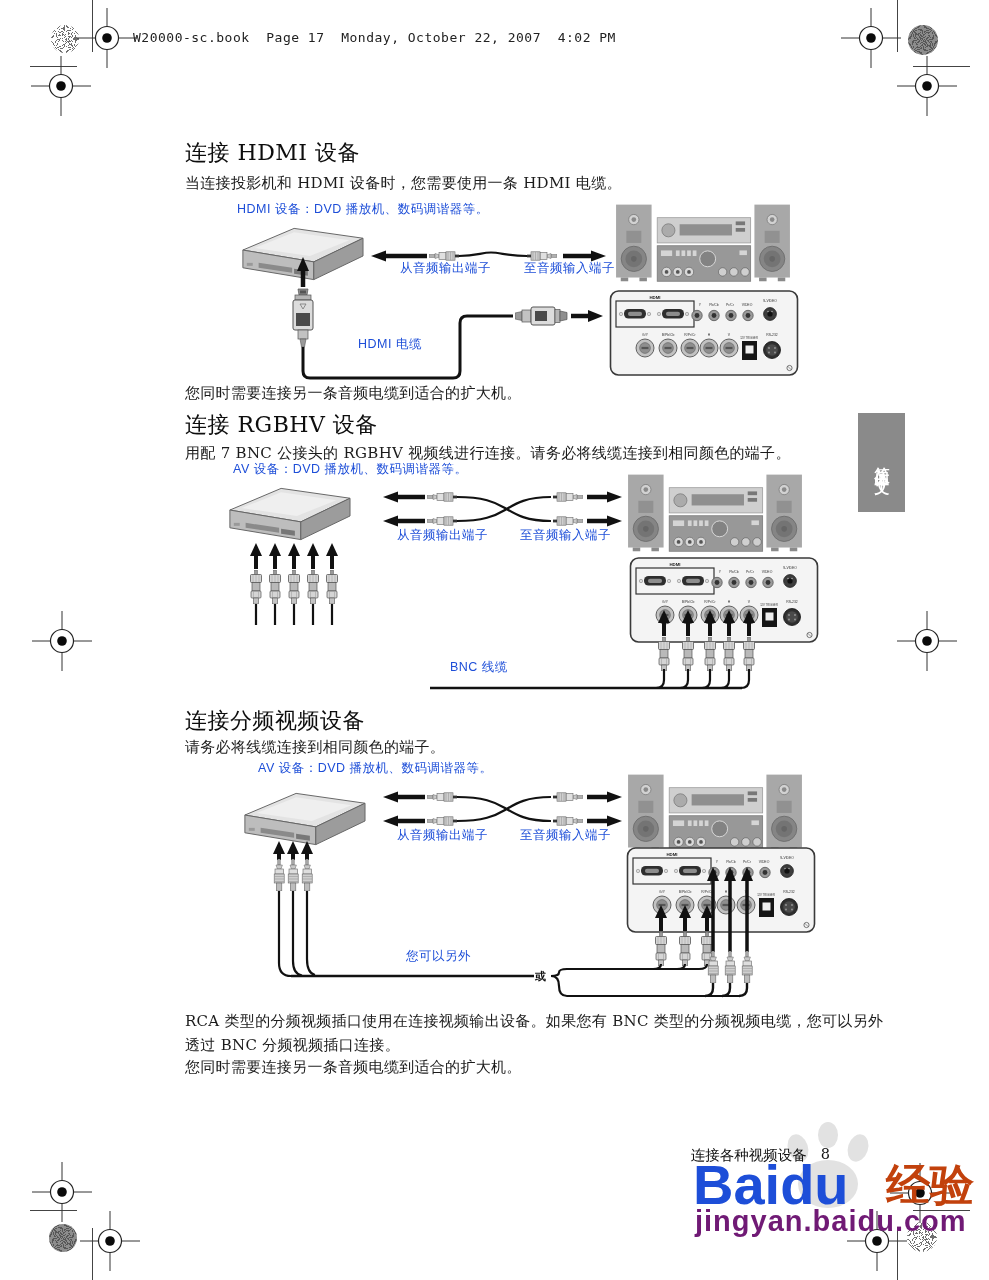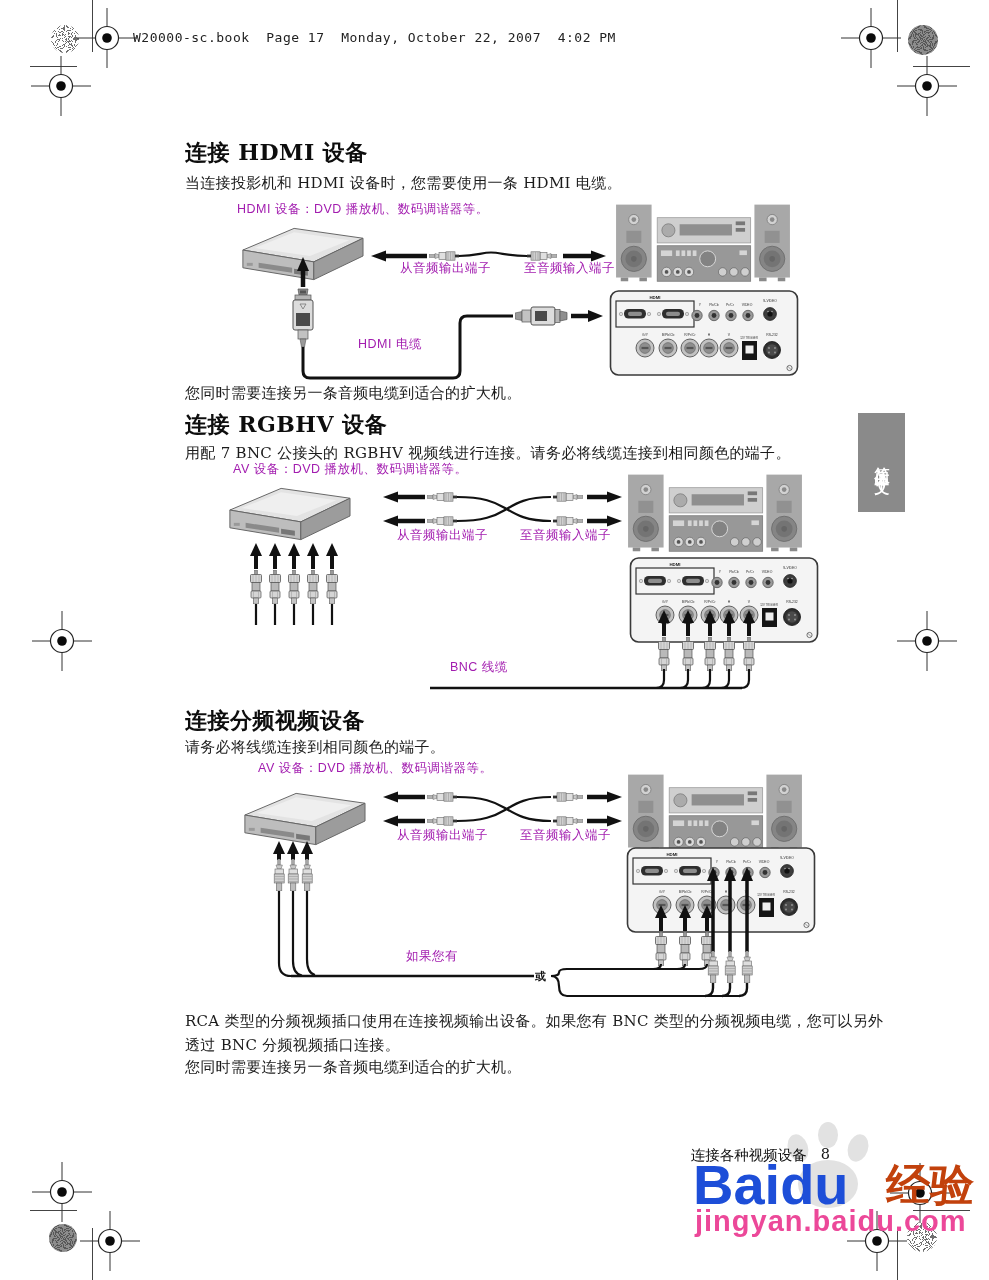--- a/index.html
+++ b/index.html
@@ -1,22 +1,22 @@
 <!DOCTYPE html>
 <html><head>
 <meta charset="utf-8">
 <style>
   html,body{margin:0;padding:0}
   body{width:989px;height:1280px;position:relative;background:#fff;overflow:hidden;
        font-family:"DejaVu Serif",serif;color:#1a1a1a;}
   .abs{position:absolute}
   .mono{font-family:"DejaVu Sans Mono",monospace;font-size:13px;color:#222;letter-spacing:.5px}
-  .sec-title{font-family:"DejaVu Serif",serif;font-weight:bold;font-size:22px;color:#0d0d0d;letter-spacing:.5px;white-space:nowrap}
+  .sec-title{font-family:"DejaVu Serif",serif;font-weight:normal;font-size:22px;color:#0d0d0d;letter-spacing:.5px;white-space:nowrap}
   .body-text{font-size:15px;color:#1b1b1b;white-space:nowrap;letter-spacing:.3px}
-  .dlabel{font-family:"Liberation Sans",sans-serif;font-size:12.5px;color:#a21caf;white-space:nowrap;letter-spacing:.5px}
+  .dlabel{font-family:"Liberation Sans",sans-serif;font-size:12.5px;color:#1d4ed8;white-space:nowrap;letter-spacing:.5px}
   .or-label{font-family:"Liberation Sans",sans-serif;font-size:11px;color:#111;font-weight:bold}
   .crop-v{position:absolute;width:1px;background:#444}
   .crop-h{position:absolute;height:1px;background:#444}
   .starburst{position:absolute;border-radius:50%;
      background:repeating-conic-gradient(#6f6f6f 0deg 1.6deg,#ffffff 1.6deg 5.4deg)}
   .halftone{position:absolute;border-radius:50%;
      background:repeating-conic-gradient(#575757 0deg 2deg,#8d8d8d 2deg 5deg)}
   .target{position:absolute;width:60px;height:60px;margin-left:-30px;margin-top:-30px}
   .side-tab{position:absolute;left:858px;top:413px;width:47px;height:99px;background:#8a8a8a;
      display:flex;align-items:center;justify-content:center}
@@ -430,34 +430,34 @@
     <path d="M545,228 L545,233 Q545,241 537,241" fill="none" stroke="#111" stroke-width="2.4"></path>
     <polygon points="562,112 556,126 568,126" fill="#111"></polygon>
     <line x1="562" y1="124" x2="562" y2="197" stroke="#111" stroke-width="3.5"></line>
     <use href="#sym-rca-up" x="555" y="196" width="14" height="32"></use>
     <path d="M562,228 L562,233 Q562,241 554,241" fill="none" stroke="#111" stroke-width="2.4"></path>
   </g>
 </svg>
 
 <div class="abs dlabel lab" style="left:397px;top:827px">从音频输出端子</div>
 <div class="abs dlabel lab" style="left:520px;top:827px">至音频输入端子</div>
-<div class="abs dlabel lab" style="left:406px;top:948px">如果您有</div>
+<div class="abs dlabel lab" style="left:406px;top:948px">您可以另外</div>
 <div class="abs or-label lab" style="left:534px;top:969px;background:#fff;padding:0 1px">或</div>
 
 <div class="abs body-text" style="left:185px;top:1012px">RCA 类型的分频视频插口使用在连接视频输出设备。如果您有 BNC 类型的分频视频电缆，您可以另外</div>
 <div class="abs body-text" style="left:185px;top:1036px">透过 BNC 分频视频插口连接。</div>
 <div class="abs body-text" style="left:185px;top:1058px">您同时需要连接另一条音频电缆到适合的扩大机。</div>
 
 <div class="side-tab">
   <span>简体中文</span>
 </div>
 
 <svg class="abs wm" style="left:778px;top:1122px" width="100" height="90">
     <use href="#sym-paw" width="100" height="90"></use>
   </svg>
 <div class="abs wm" style="left:693px;top:1152px;font-size:56px;color:#1d4ed8">Baidu</div>
 <div class="abs wm" style="left:886px;top:1156px;font-size:44px;color:#c2410c">经验</div>
-<div class="abs wm" style="left:695px;top:1205px;font-size:29px;color:#ec4899;letter-spacing:1px">jingyan.baidu.com</div>
+<div class="abs wm" style="left:695px;top:1205px;font-size:29px;color:#701a75;letter-spacing:1px">jingyan.baidu.com</div>
 
 <div class="footer">
   <span class="chap">连接各种视频设备</span>
   <span class="pnum">8</span>
 </div>
 
 </body></html>

